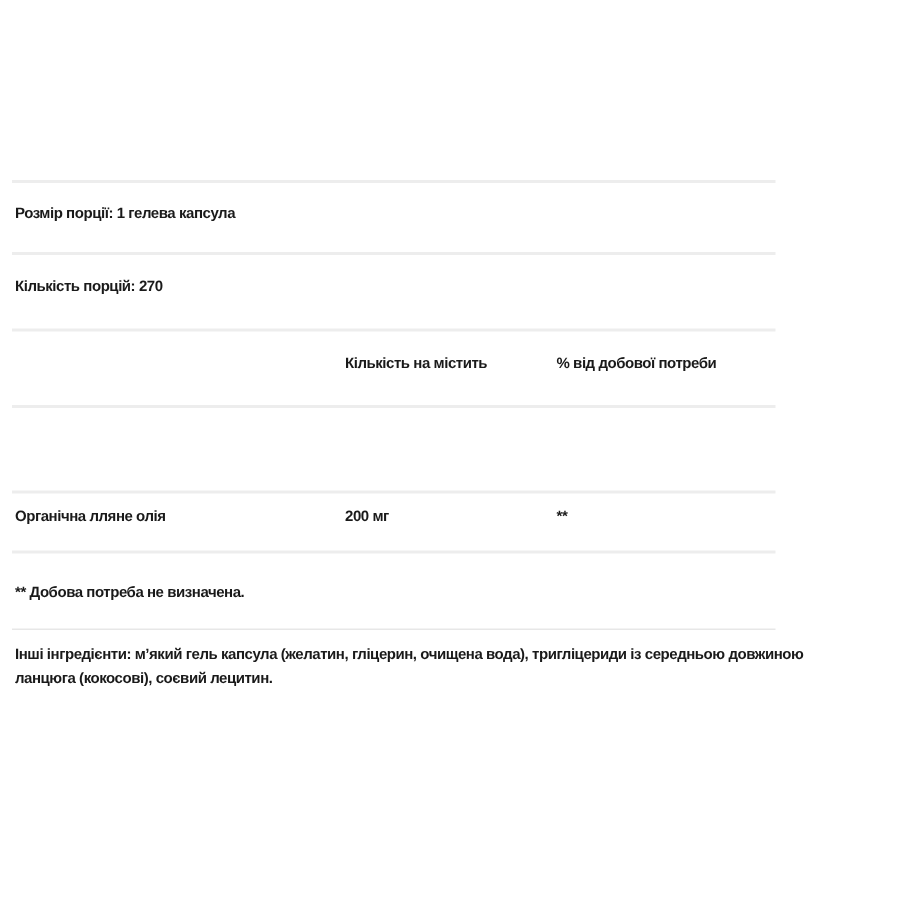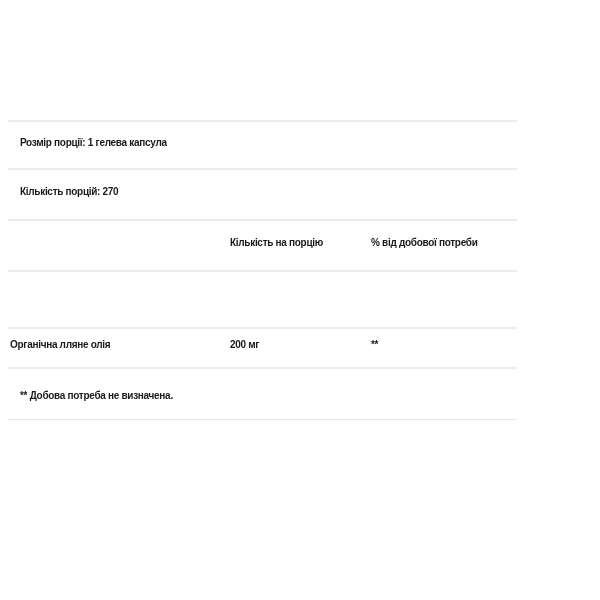--- a/index.html
+++ b/index.html
@@ -5,21 +5,21 @@
   html,body{margin:0;padding:0;background:#ffffff;}
   #canvas{
     position:relative;width:600px;height:600px;background:#ffffff;overflow:hidden;
     font-family:"Liberation Sans",sans-serif;color:#1a1a1a;
   }
   .panel{position:absolute;left:8px;top:0;width:548px;height:600px;}
   .hr{position:absolute;left:0;width:509px;height:2px;background:#ededed;}
   .hr1{top:120px}.hr2{top:168px}.hr3{top:219px}.hr4{top:270px}.hr5{top:327px}.hr6{top:367px}
   .hr7{top:419px;height:1px;background:#e7e7e7}
   .line,.trow,.para{font-size:10px;font-weight:700;letter-spacing:-0.3px;line-height:12px;}
-  .line{position:absolute;left:12px;white-space:nowrap;}
+  .line{position:absolute;left:2px;white-space:nowrap;}
   .serving{top:137px}
   .servings{top:186px}
   .footnote{top:390px}
   .trow{position:absolute;left:0;right:0;height:12px;}
   .theader{top:237px}.row1{top:288px}.row2{top:339px}
   .c1{position:absolute;left:2px;white-space:nowrap;}
   .c2{position:absolute;left:222px;white-space:nowrap;}
   .c3{position:absolute;left:363px;white-space:nowrap;}
   .para{position:absolute;left:2px;width:548px;line-height:16px;}
   .para1{top:429px}
@@ -32,32 +32,33 @@
   <div class="panel">
 
     <div class="hr hr1"></div>
     <div class="line serving">Розмір порції: 1 гелева капсула</div>
 
     <div class="hr hr2"></div>
     <div class="line servings">Кількість порцій: 270</div>
 
     <div class="hr hr3"></div>
     <div class="trow theader">
-      <span class="c2">Кількість на порцію</span>
+      <span class="c2">Кількість на містить</span>
       <span class="c3">% від добової потреби</span>
     </div>
 
     <div class="hr hr4"></div>
 
     <div class="hr hr5"></div>
     <div class="trow row2">
       <span class="c1">Органічна лляне олія</span>
       <span class="c2">200 мг</span>
       <span class="c3">**</span>
     </div>
 
     <div class="hr hr6"></div>
     <div class="line footnote">** Добова потреба не визначена.</div>
 
     <div class="hr hr7"></div>
+    <div class="para para1">Інші інгредієнти: м’який гель капсула (желатин, гліцерин, очищена вода), тригліцериди із середньою довжиною ланцюга (кокосові), соєвий лецитин.</div>
 
   </div>
 </div>
 
 </body></html>

